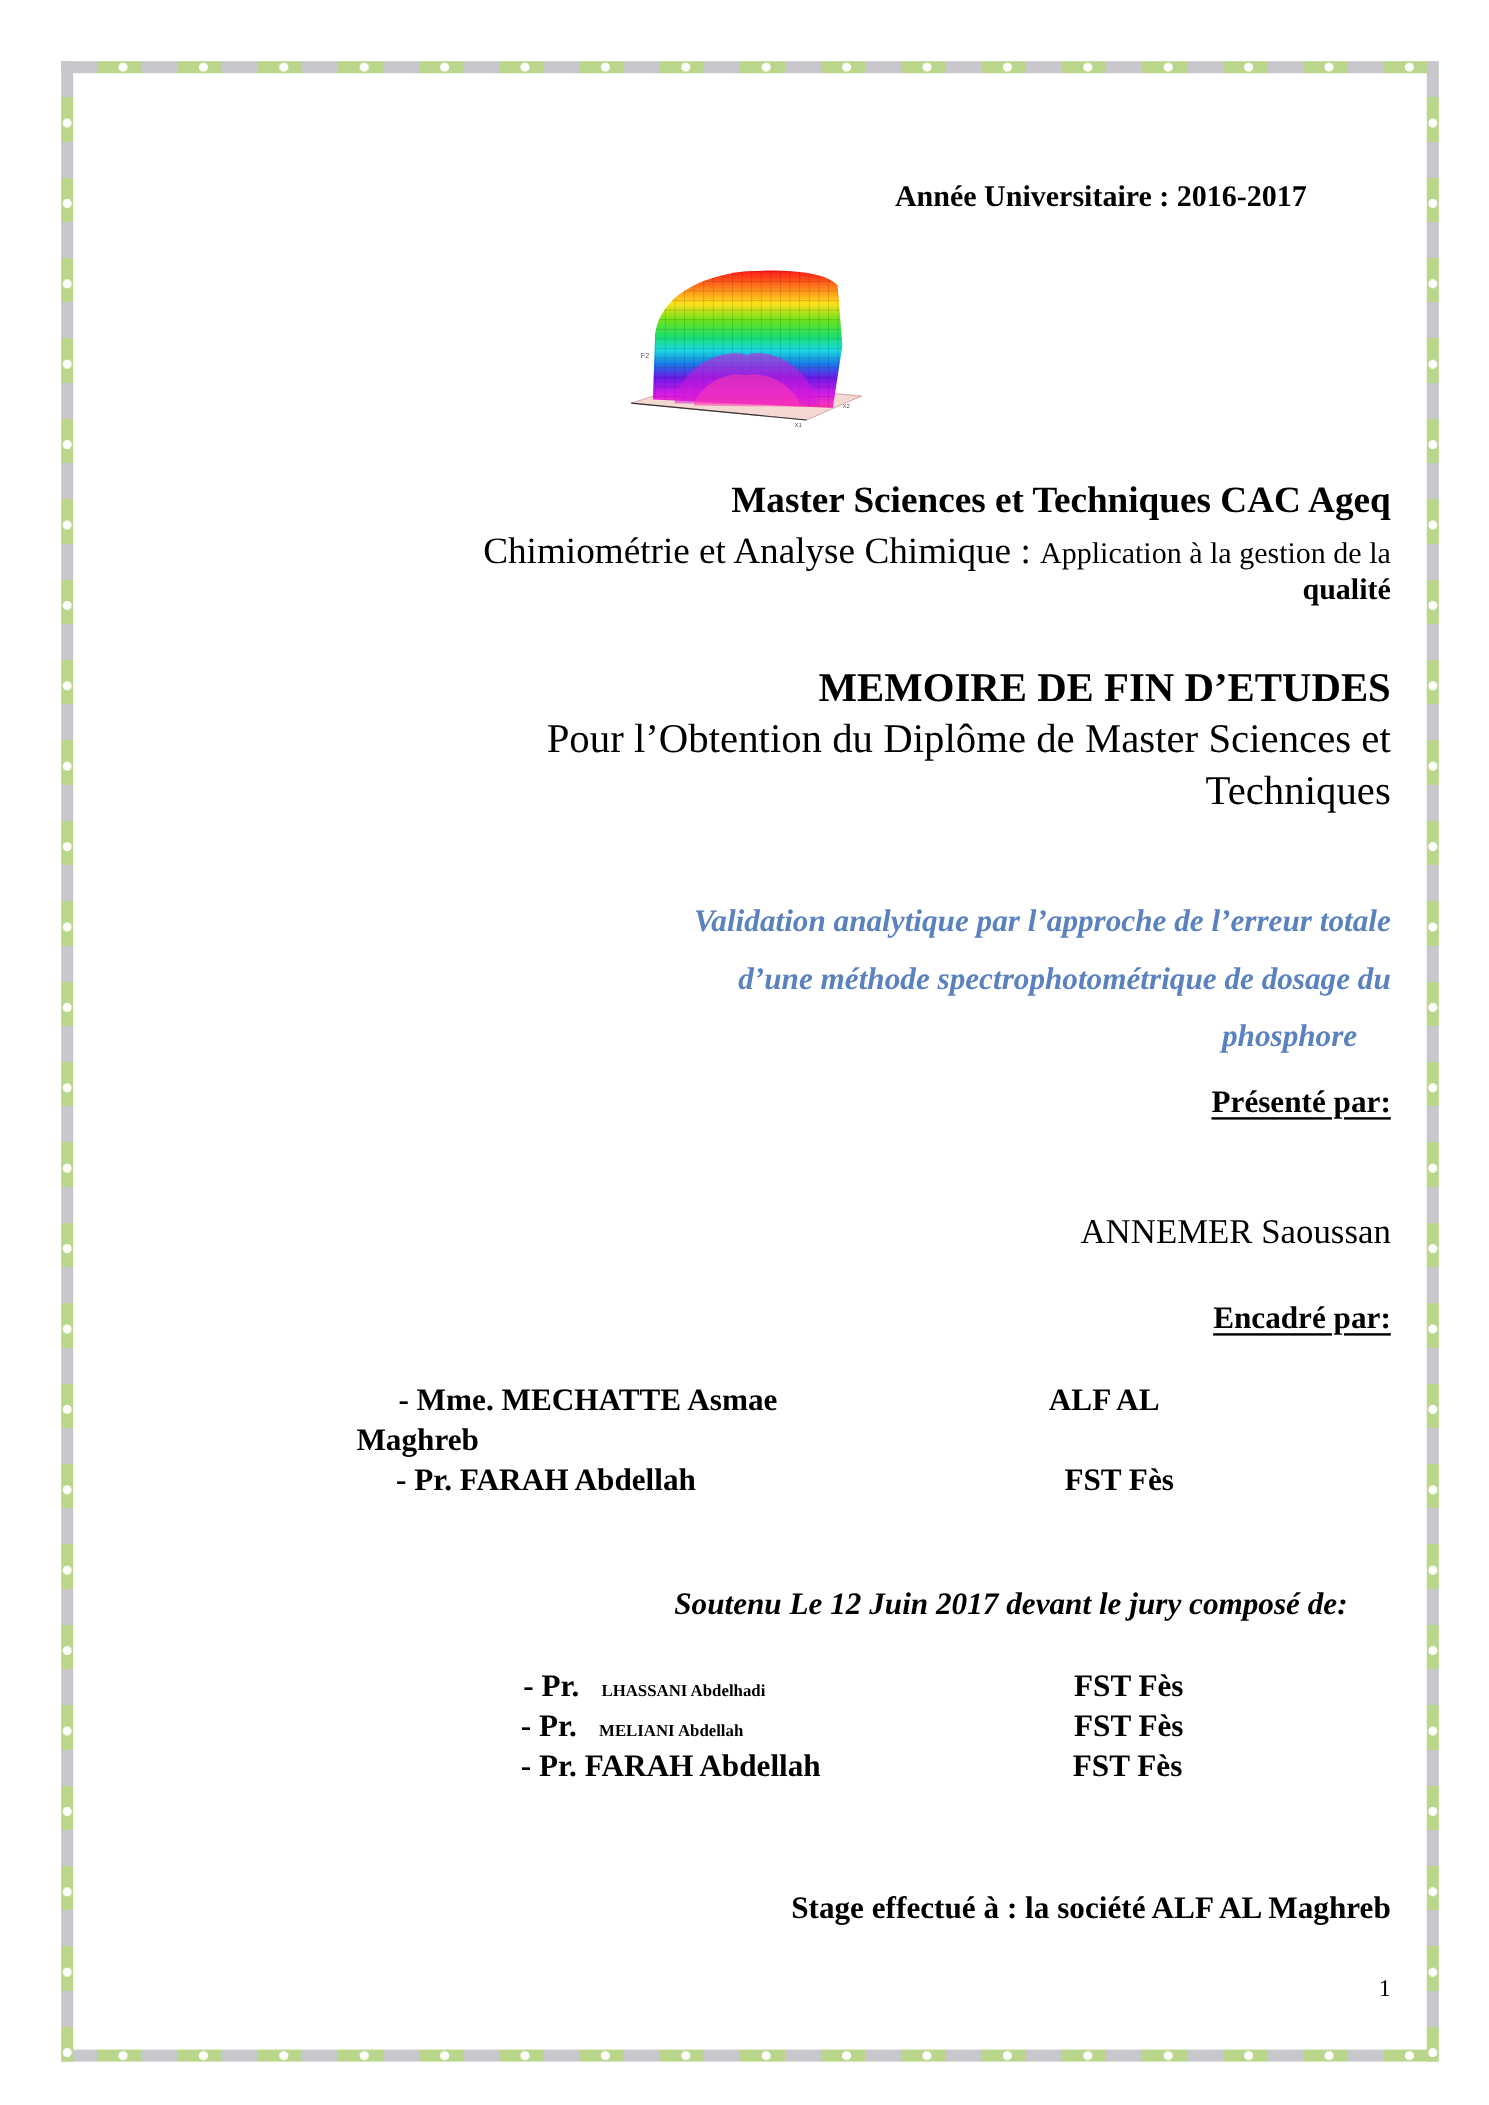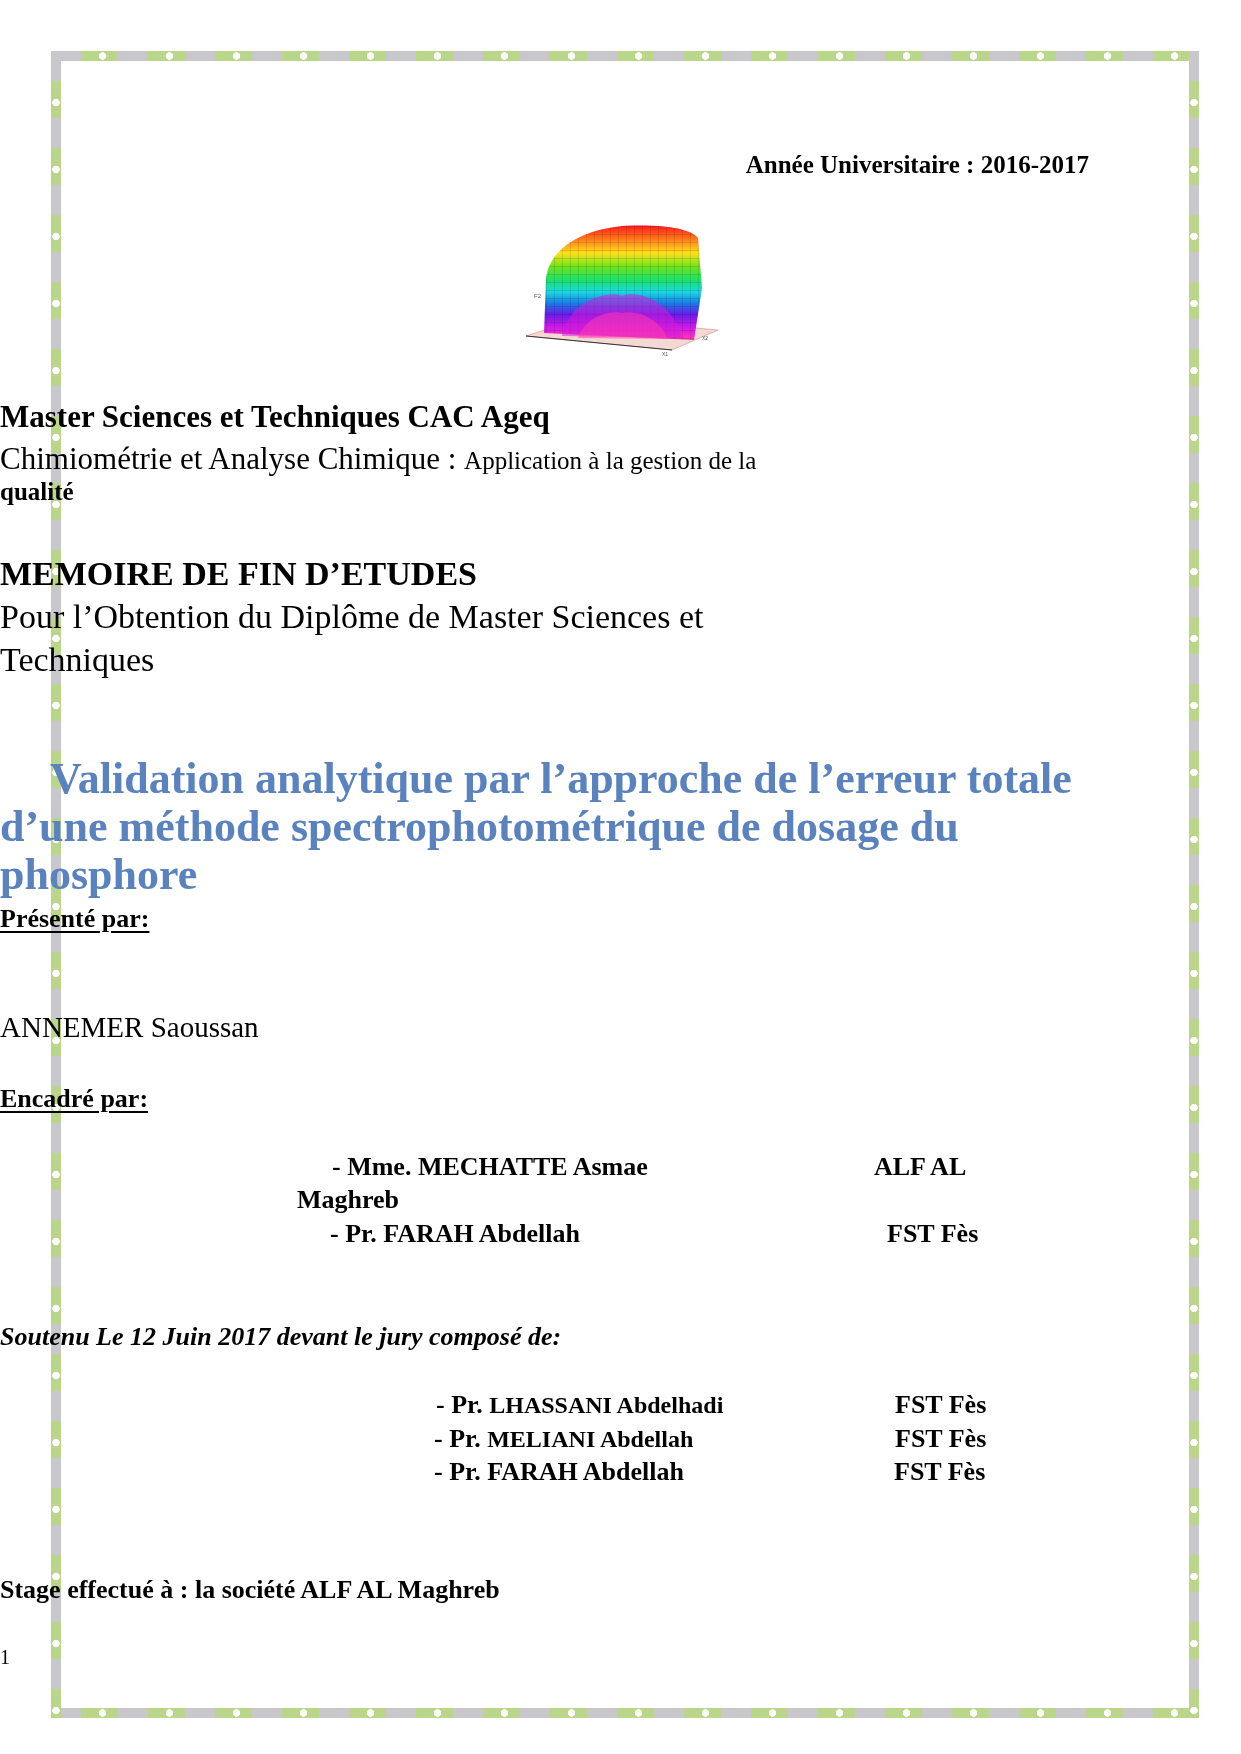--- a/index.html
+++ b/index.html
@@ -9,34 +9,34 @@
     background:repeating-linear-gradient(180deg, #c8c8cc 0 30px, #b9d68a 30px 67px); }
   .border-h { position:absolute; height:10px; left:51px; width:1147px;
     background:repeating-linear-gradient(90deg, #c8c8cc 0 30px, #b9d68a 30px 67px); }
   .dots-h { position:absolute; height:10px; left:51px; width:1147px;
     background-image:radial-gradient(circle, #ffffff 3.5px, transparent 4px);
     background-size:67px 10px; background-position:18px 0; background-repeat:repeat-x; }
   .dots-v { position:absolute; width:10px; top:51px; height:1667px;
     background-image:radial-gradient(circle, #ffffff 3.5px, transparent 4px);
     background-size:10px 67px; background-position:0 18px; background-repeat:repeat-y; }
   .abs { position:absolute; white-space:nowrap; }
-  .center { left:0; width:1159px; text-align:left; }
+  .center { left:0; width:1159px; text-align:right; }
   .year { right:152px; top:151px; font-size:25px; font-weight:bold; }
   .plot { position:absolute; left:522px; top:218px; width:200px; height:140px; }
   .h-master { top:399px; font-size:31px; font-weight:bold; }
   .h-chimio { top:441px; font-size:31px; font-weight:normal; }
   .h-chimio .small { font-size:25px; }
   .h-qualite { top:478px; font-size:25px; font-weight:bold; }
   .memoire { font-size:34px; }
-  .blue-title { font-size:44px; font-weight:bold; color:#5a82be; }
+  .blue-title { font-size:26px; font-weight:bold; color:#5a82be;font-style:italic; }
   .ul { text-decoration:underline; text-decoration-thickness:2px; text-underline-offset:4px; }
   .sec { font-size:26px; font-weight:bold; }
   .name { font-size:29px; font-weight:normal; }
   .row { font-size:26px; font-weight:bold; }
-  .jury-small { font-size:24px; }
+  .jury-small { font-size:14px;margin-left:12px; }
   .pagenum { font-size:20px; }
 </style>
 </head>
 <body>
 
 <div class="border-h" style="top:51px;"></div>
 <div class="border-h" style="top:1708px;"></div>
 <div class="border-v" style="left:51px;"></div>
 <div class="border-v" style="left:1189px;"></div>
 <div class="dots-h" style="top:51px;"></div>

